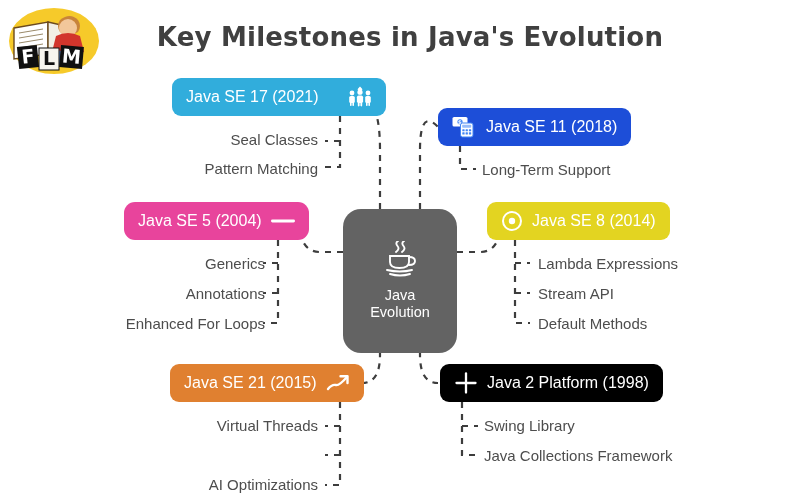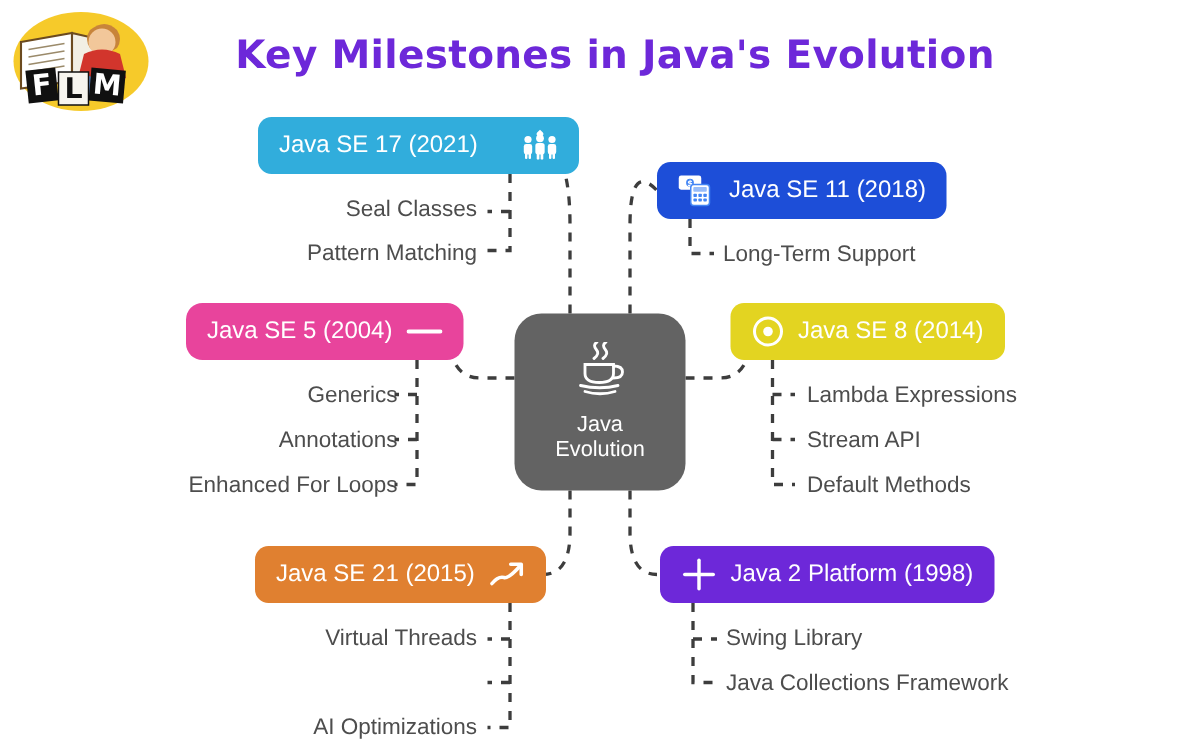--- a/index.html
+++ b/index.html
@@ -29,38 +29,38 @@
   }
 
   
   .title {
     position: absolute;
     left: 150px; top: 22px;
     width: 520px;
     text-align: center;
     font-size: 26px;
     font-weight: bold;
-    color: #6d28d9;
+    color: #404040;
     letter-spacing: 0.2px;
     font-family: "DejaVu Sans", sans-serif;
   }
 
   
   .links {
     position: absolute;
     left: 0; top: 0;
     width: 800px; height: 500px;
     pointer-events: none;
   }
 
   
   .center-node {
     position: absolute;
     left: 343px; top: 209px;
-    width: 114px; height: 118px;
+    width: 114px; height: 144px;
     background: #636363;
     border-radius: 18px;
     display: flex;
     flex-direction: column;
     align-items: center;
     justify-content: center;
     color: #ffffff;
   }
   .center-node .cup { margin-bottom: 4px; }
   .center-label {
@@ -272,21 +272,21 @@
     <span class="pill-icon">
       <svg width="24" height="20" viewBox="0 0 24 20" xmlns="http://www.w3.org/2000/svg" fill="none" stroke="#ffffff" stroke-width="2.4" stroke-linecap="round" stroke-linejoin="round">
         <path d="M2 16 q4 -5 8 -4 q3 1 11 -8"></path>
         <path d="M14.5 3.2 L21.5 3.2 L21.5 10"></path>
       </svg>
     </span>
   </div>
   <div class="leaf right-align" style="left:120px; top:418px; width:198px;">Virtual Threads</div>
   <div class="leaf right-align" style="left:110px; top:477px; width:208px;">AI Optimizations</div>
 
-  <div class="pill icon-left" style="left:440px; top:364px; background:#6d28d9;">
+  <div class="pill icon-left" style="left:440px; top:364px; background:#000000;">
     <span class="pill-icon">
       <svg width="24" height="24" viewBox="0 0 24 24" xmlns="http://www.w3.org/2000/svg" stroke="#ffffff" stroke-width="2.3" stroke-linecap="round">
         <line x1="12" y1="2.5" x2="12" y2="21.5"></line>
         <line x1="2.5" y1="12" x2="21.5" y2="12"></line>
       </svg>
     </span>
     <span class="pill-label">Java 2 Platform (1998)</span>
   </div>
   <div class="leaf" style="left:484px; top:418px;">Swing Library</div>
   <div class="leaf" style="left:484px; top:448px;">Java Collections Framework</div>

